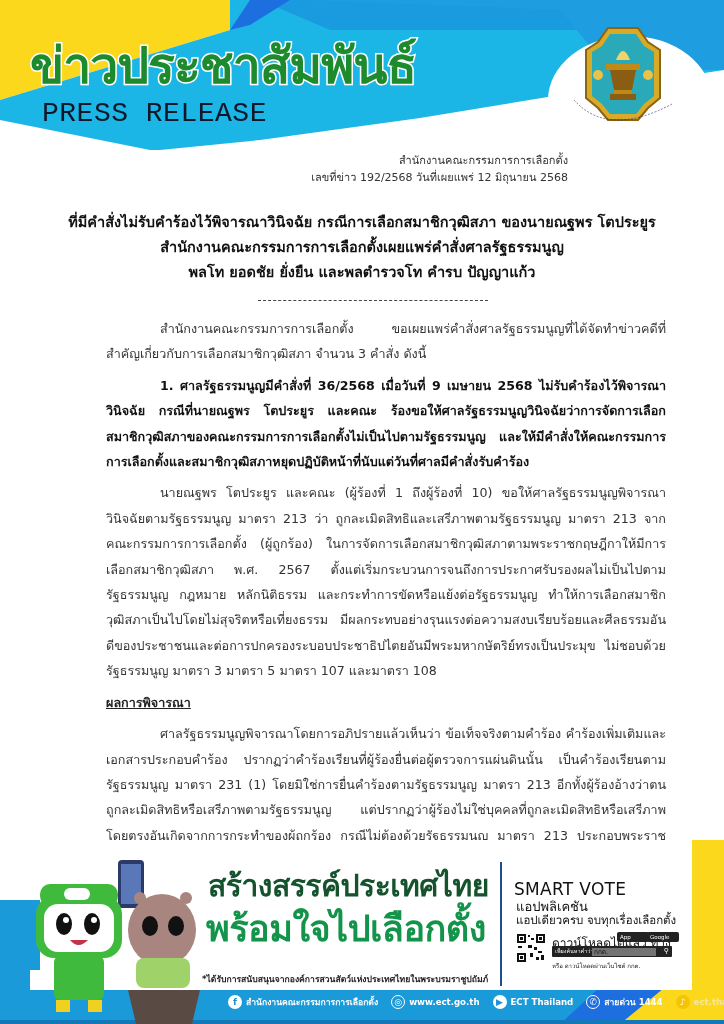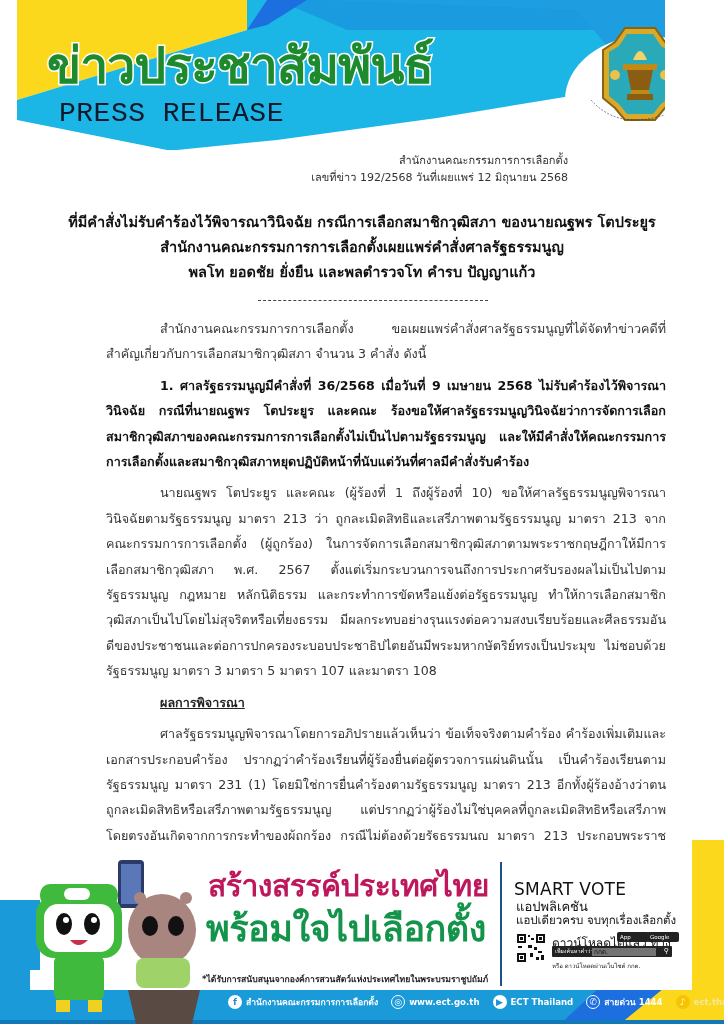--- a/index.html
+++ b/index.html
@@ -1,20 +1,20 @@
 <!DOCTYPE html>
 <html><head>
 <meta charset="utf-8">
 <style>
   html, body { margin:0; padding:0; }
   body { width:724px; height:1024px; position:relative; overflow:hidden; background:#ffffff;
          font-family:"DejaVu Sans", "Liberation Sans", sans-serif; color:#222; }
 
   
-  .banner { position:absolute; left:17px; top:0; width:648px; height:150px; overflow:hidden; }
+  .banner { position:absolute; left:0; top:0; width:724px; height:150px; overflow:hidden; }
   .banner svg.bg { position:absolute; left:0; top:0; }
   .title-th { position:absolute; left:30px; top:36px; font-family:"DejaVu Sans", sans-serif;
               font-weight:bold; font-size:50px; line-height:60px; color:#1e8a2e; letter-spacing:-1px;
               -webkit-text-stroke:3px #ffffff; paint-order:stroke fill;
               text-shadow: 0 0 2px #fff; }
   .title-en { position:absolute; left:42px; top:98px; font-family:Liberation Mono, monospace;
               font-size:28px; color:#0f172a; letter-spacing:0.5px; }
   .logo { position:absolute; left:568px; top:20px; width:110px; height:120px; }
 
   
@@ -26,27 +26,27 @@
   
   .headline { position:absolute; left:0; width:724px; top:210px; text-align:center; font-weight:bold;
               font-size:14.5px; line-height:25px; color:#111; }
   .divider { position:absolute; left:258px; top:300px; width:230px; border-top:1px dashed #444; }
 
   
   .body { position:absolute; left:106px; width:560px; top:316px; font-size:12.6px; line-height:25.4px; color:#333; }
   .body p { margin:0 0 6px 0; text-align:justify; text-align-last:left; }
   .body .indent { text-indent:54px; }
   .body .bold { font-weight:bold; color:#111; }
-  .body .subhead { margin-left:54px; font-weight:bold; text-decoration:underline; color:#222; margin-top:4px; margin-bottom:6px; }
+  .body .subhead { font-weight:bold; text-decoration:underline; color:#222; margin-top:4px; margin-bottom:6px; }
 
   
   .footer { position:absolute; left:0; top:840px; width:724px; height:184px; overflow:hidden; }
   .footer svg.bg { position:absolute; left:0; top:0; }
   .card { position:absolute; left:30px; top:8px; width:662px; height:142px; background:#fff; }
-  .slogan1 { position:absolute; left:208px; top:22px; font-weight:bold; font-size:30px; color:#be185d; letter-spacing:-0.5px; white-space:nowrap; }
+  .slogan1 { position:absolute; left:208px; top:22px; font-weight:bold; font-size:30px; color:#14532d; letter-spacing:-0.5px; white-space:nowrap; }
   .slogan2 { position:absolute; left:206px; top:60px; font-weight:bold; font-size:36px; color:#13944a; letter-spacing:-0.5px; white-space:nowrap; }
   .sponsor { position:absolute; left:202px; top:132px; font-size:8.6px; font-weight:bold; color:#222; white-space:nowrap; }
   .vline { position:absolute; left:500px; top:22px; width:2px; height:124px; background:#1f4e8c; }
   .app-label { position:absolute; left:516px; top:24px; font-size:13px; color:#111;margin-top:32px; }
   .app-name { position:absolute; left:514px; top:39px; font-size:17px; font-weight:normal; color:#111; letter-spacing:0.3px; font-family:"DejaVu Sans", sans-serif; }
   .app-tag { position:absolute; left:516px; top:71px; font-size:11.5px; color:#111; white-space:nowrap; }
   .qr { position:absolute; left:516px; top:93px; width:30px; height:30px; }
   .dl { position:absolute; left:546px; top:93px; font-size:12px; color:#111; white-space:nowrap;margin-left:6px; }
   .store { position:absolute; top:92px; height:10px; background:#222; color:#fff; font-size:5.5px; line-height:10px; padding:0 3px; border-radius:2px; }
   .store.as { left:617px; width:26px; }

